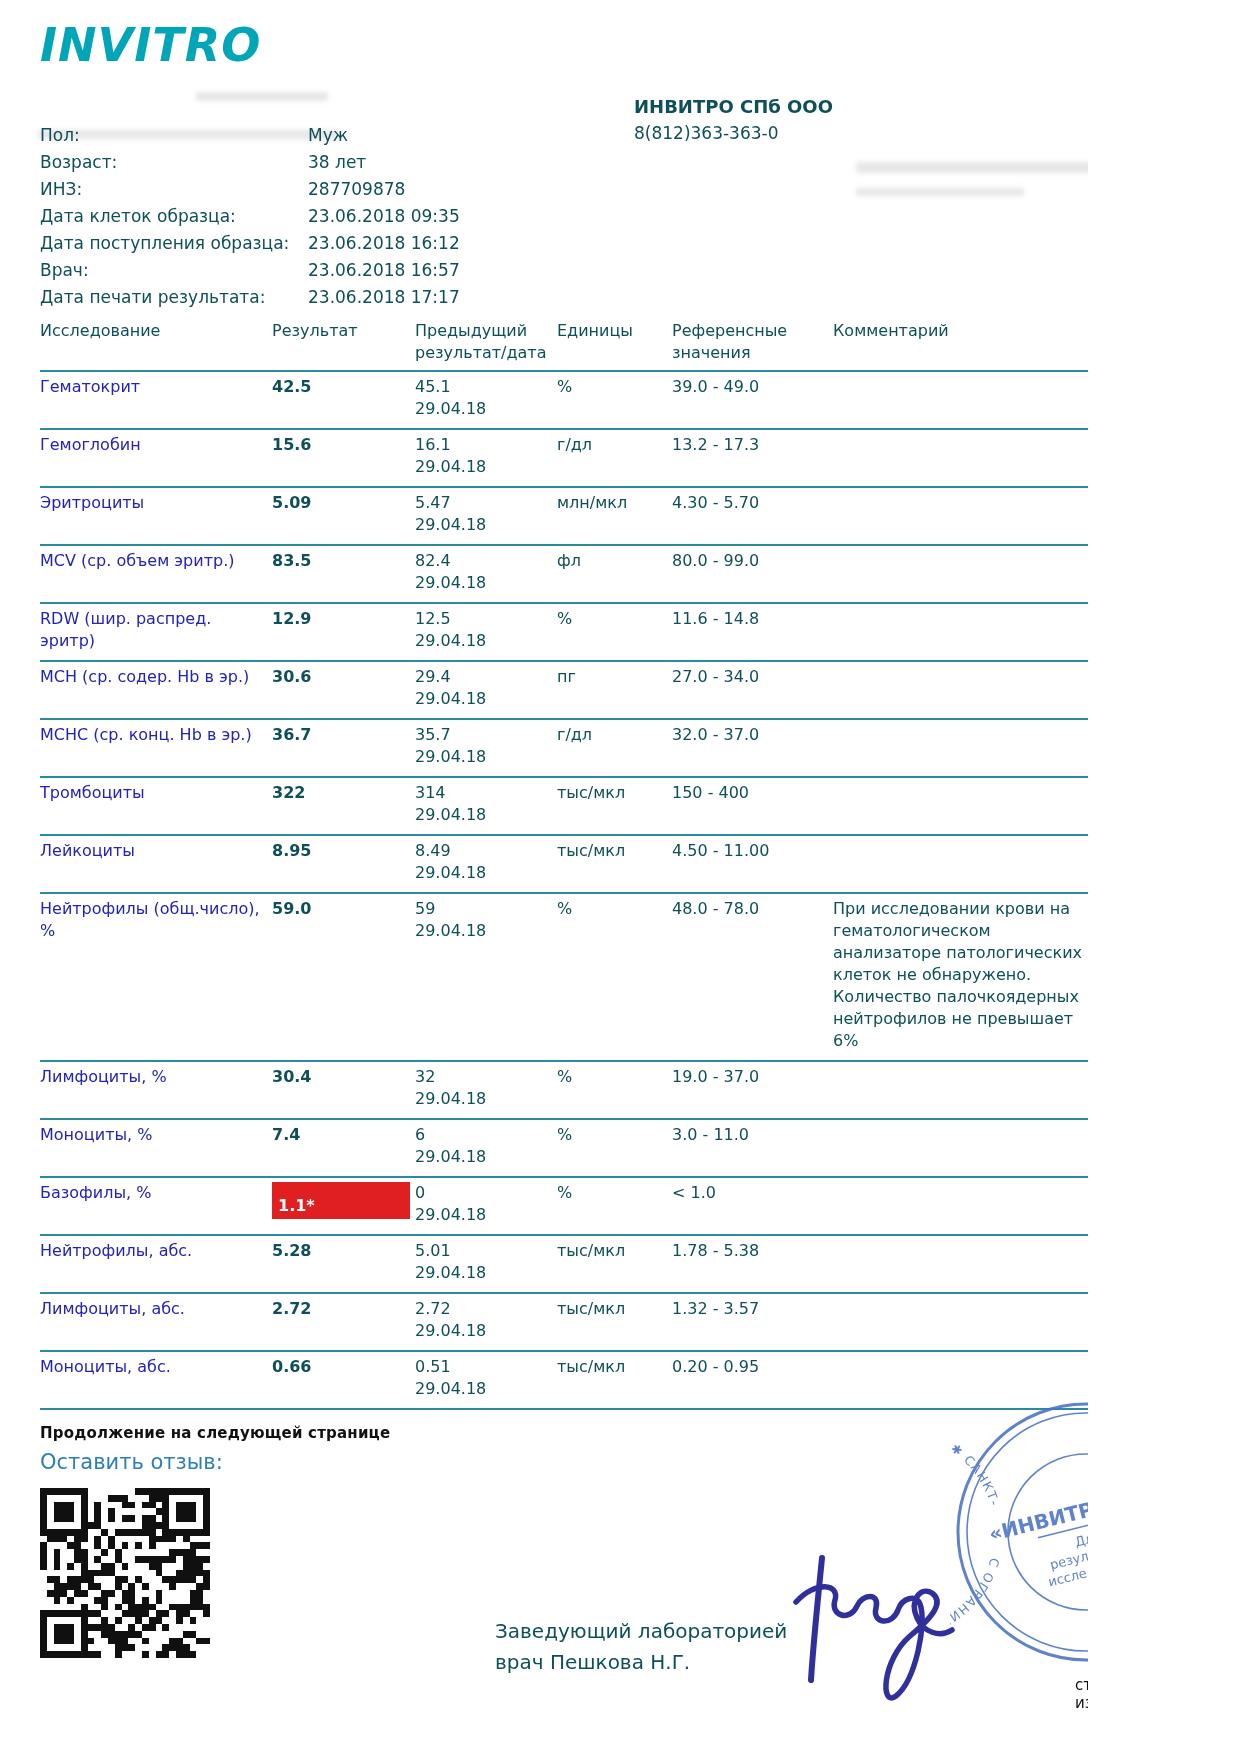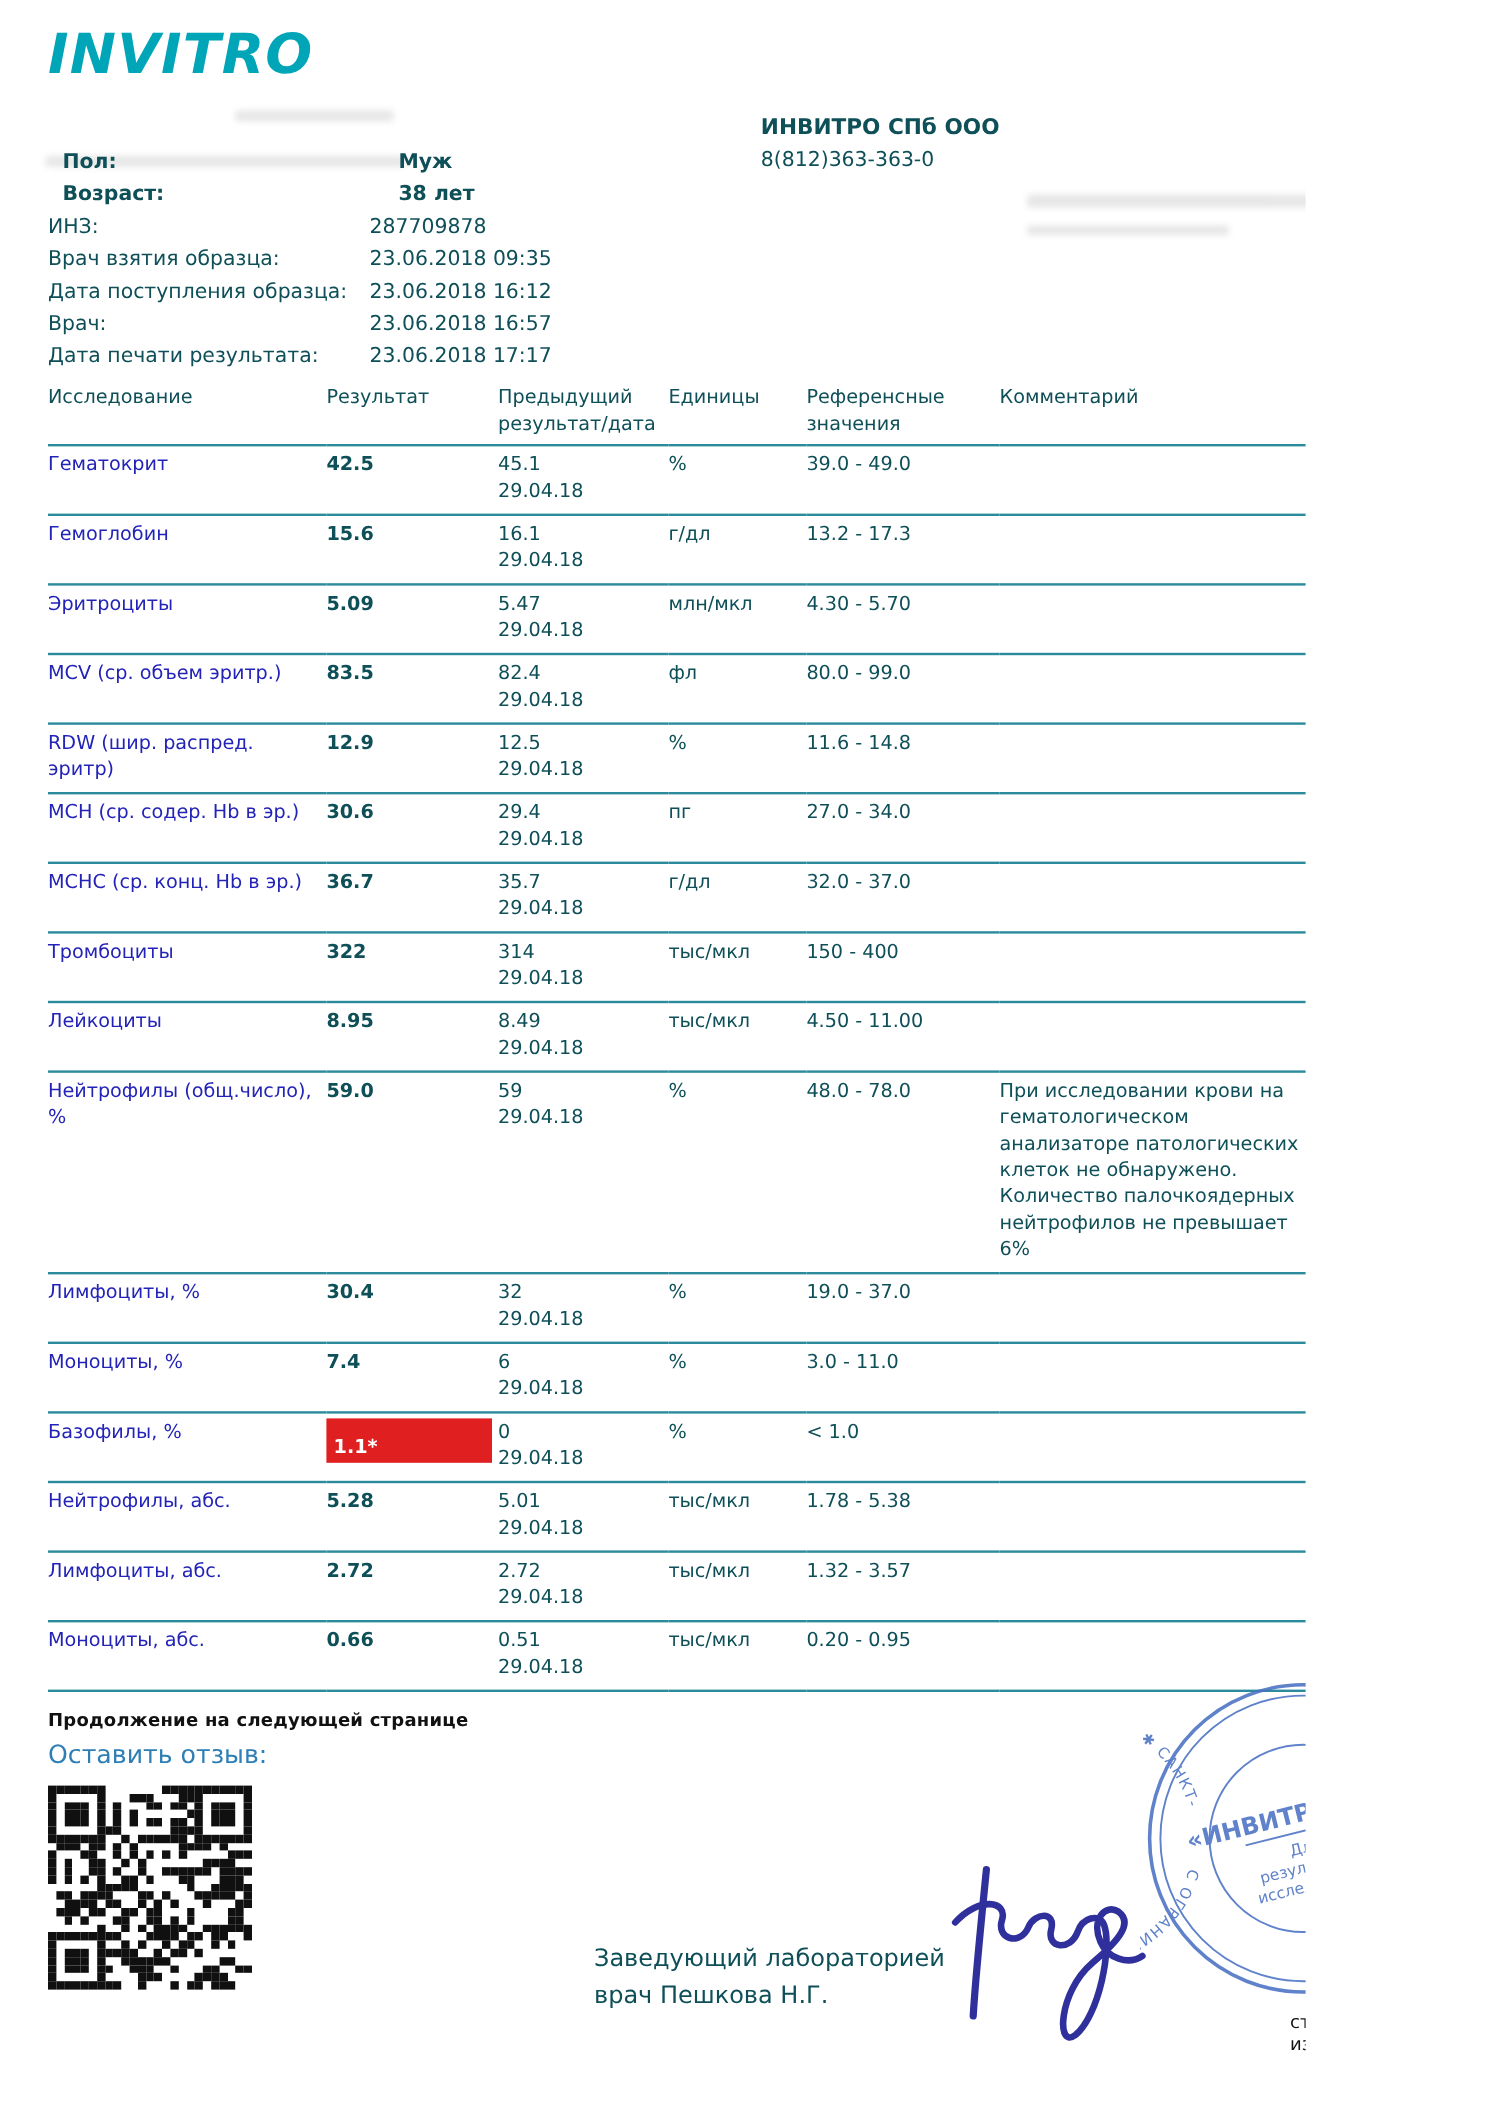--- a/index.html
+++ b/index.html
@@ -22,21 +22,21 @@
         letter-spacing:1px;color:var(--logo-teal);}
   .org{position:absolute;left:610px;top:94px;line-height:26px;margin-left:24px;}
   .org-name{font-weight:bold;font-size:18px;color:var(--ink);}
   .org-phone{font-size:17px;color:var(--ink);}
 
   .redact{position:absolute;background:#d9d9d9;filter:blur(2.5px);opacity:.65;border-radius:2px;}
 
   
   .patient-info{position:absolute;left:40px;top:122px;font-size:17px;}
   .info-row{display:flex;line-height:27px;}
-  .info-row.b .info-label,.info-row.b .info-value{font-weight:bold;margin-left:12px;}
+  .info-row.b .info-label,.info-row.b .info-value{font-weight:normal;}
   .info-label{width:268px;}
   .info-value{white-space:nowrap;}
 
   
   .results{position:absolute;left:40px;top:318px;width:1165px;border-collapse:collapse;
            font-size:16px;table-layout:fixed;}
   .results col.c-name{width:232px;}
   .results col.c-res{width:143px;}
   .results col.c-prev{width:142px;}
   .results col.c-units{width:115px;}
@@ -90,21 +90,21 @@
       </div>
       <div class="info-row b">
         <span class="info-label">Возраст:</span>
         <span class="info-value">38 лет</span>
       </div>
       <div class="info-row">
         <span class="info-label">ИНЗ:</span>
         <span class="info-value">287709878</span>
       </div>
       <div class="info-row">
-        <span class="info-label">Врач взятия образца:</span>
+        <span class="info-label">Дата клеток образца:</span>
         <span class="info-value">23.06.2018 09:35</span>
       </div>
       <div class="info-row">
         <span class="info-label">Дата поступления образца:</span>
         <span class="info-value">23.06.2018 16:12</span>
       </div>
       <div class="info-row">
         <span class="info-label">Врач:</span>
         <span class="info-value">23.06.2018 16:57</span>
       </div>

